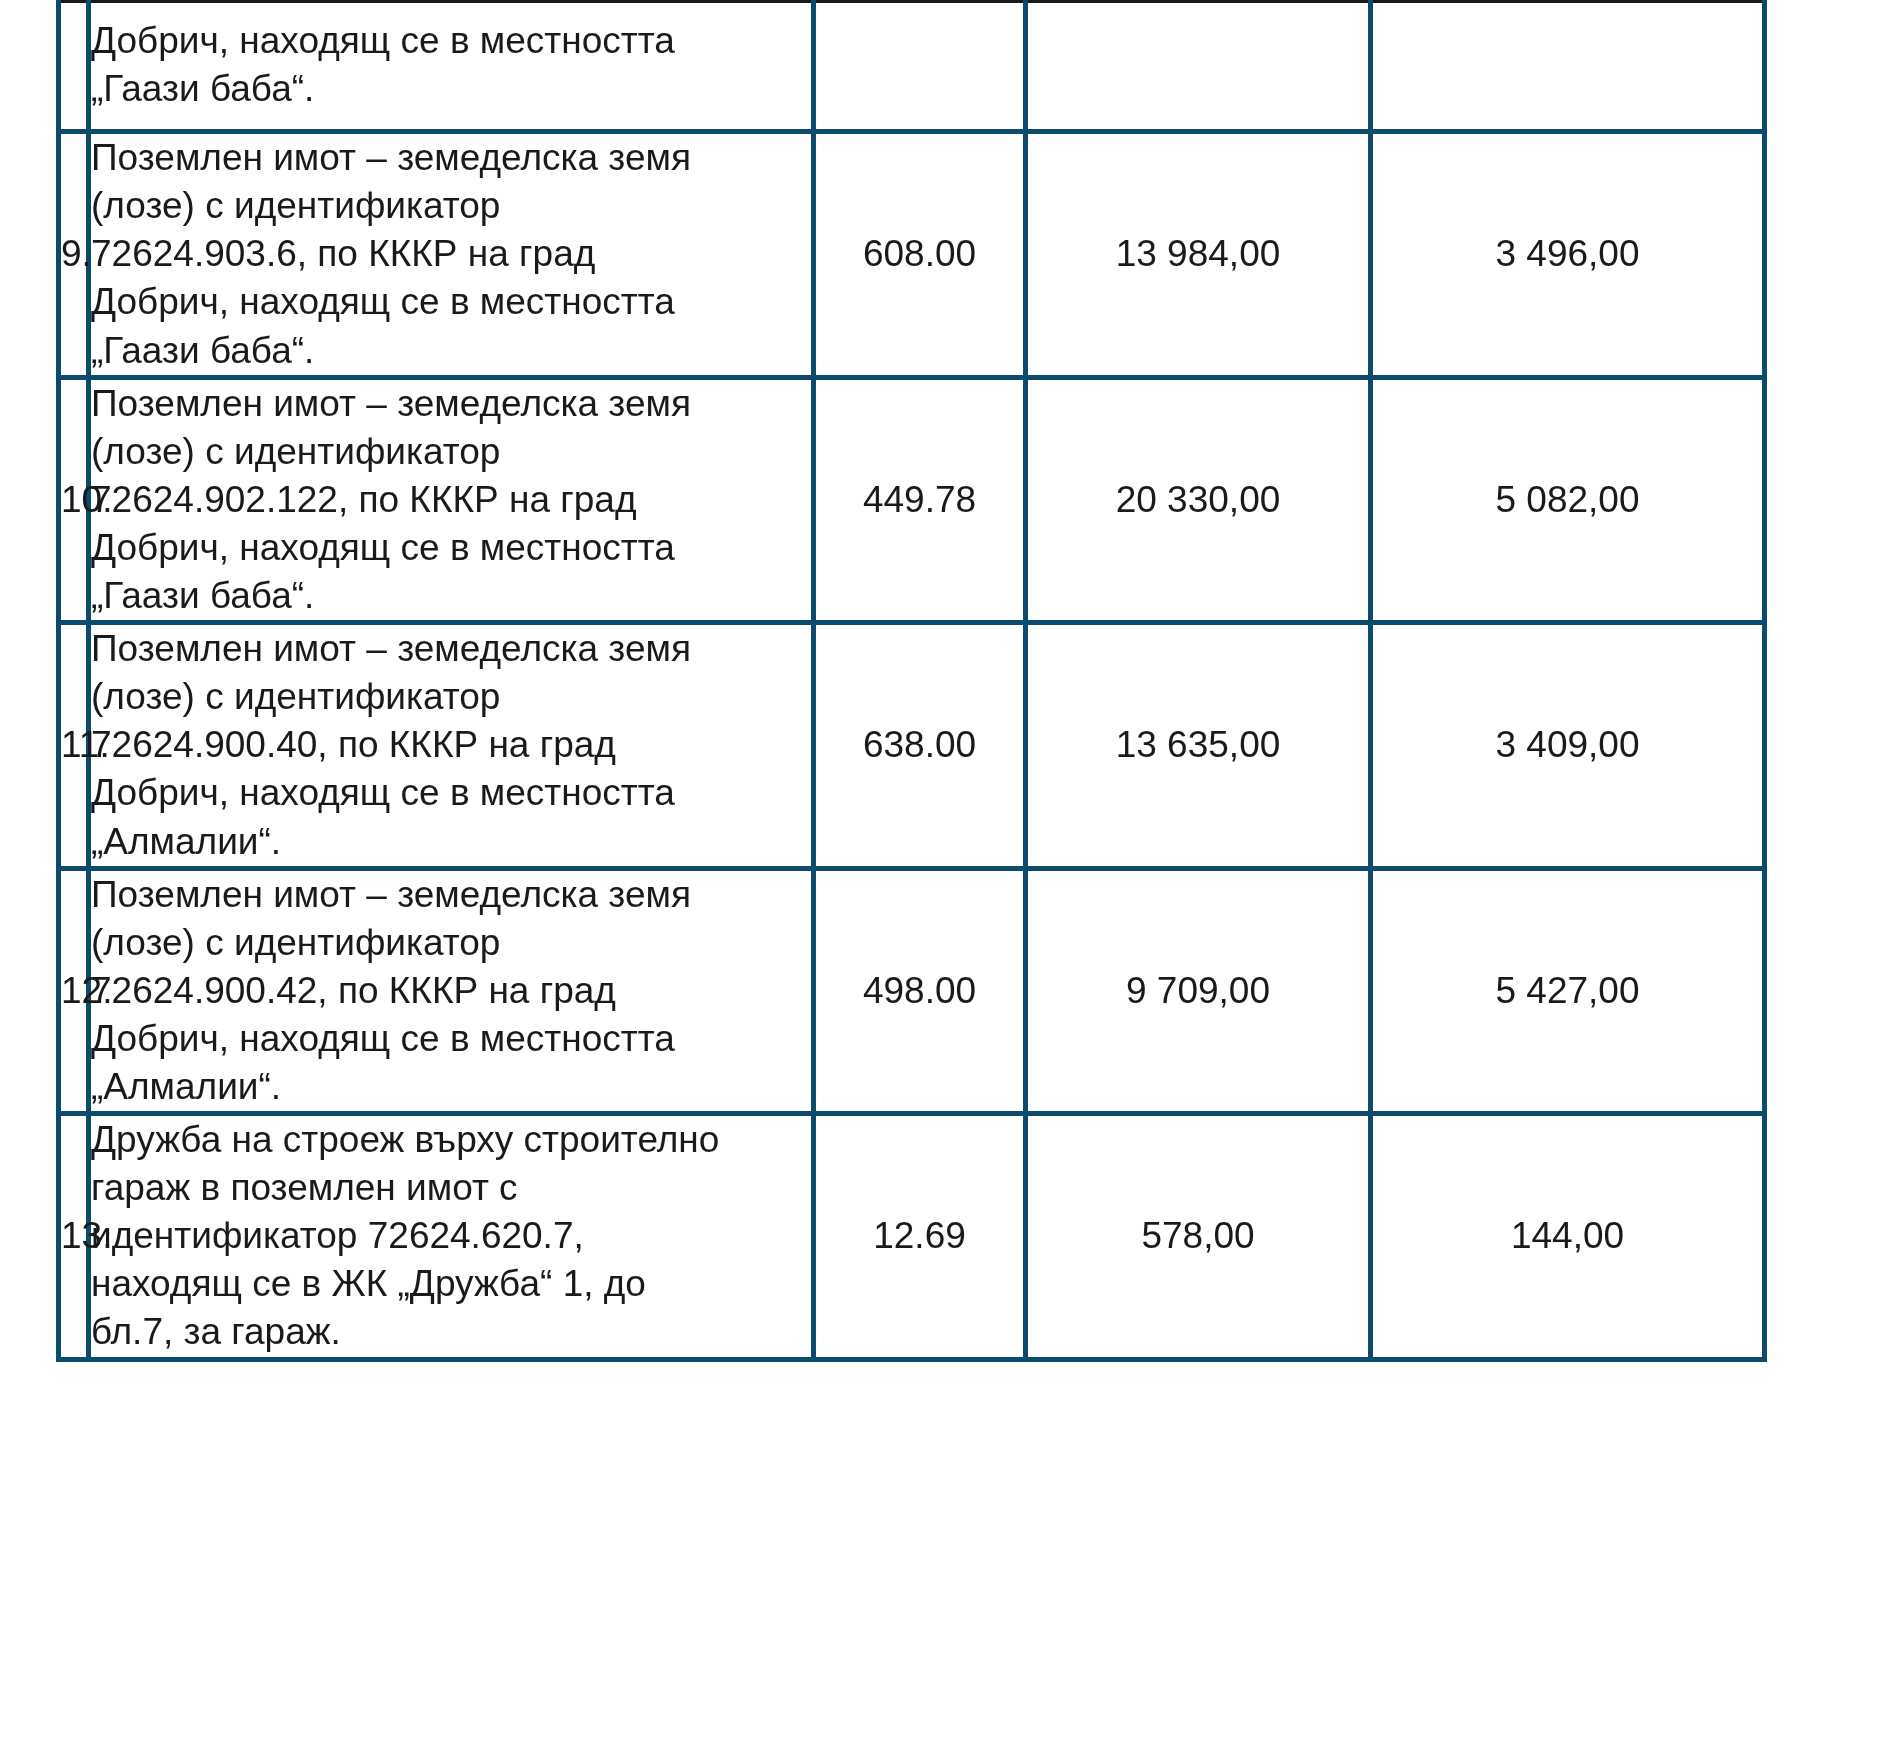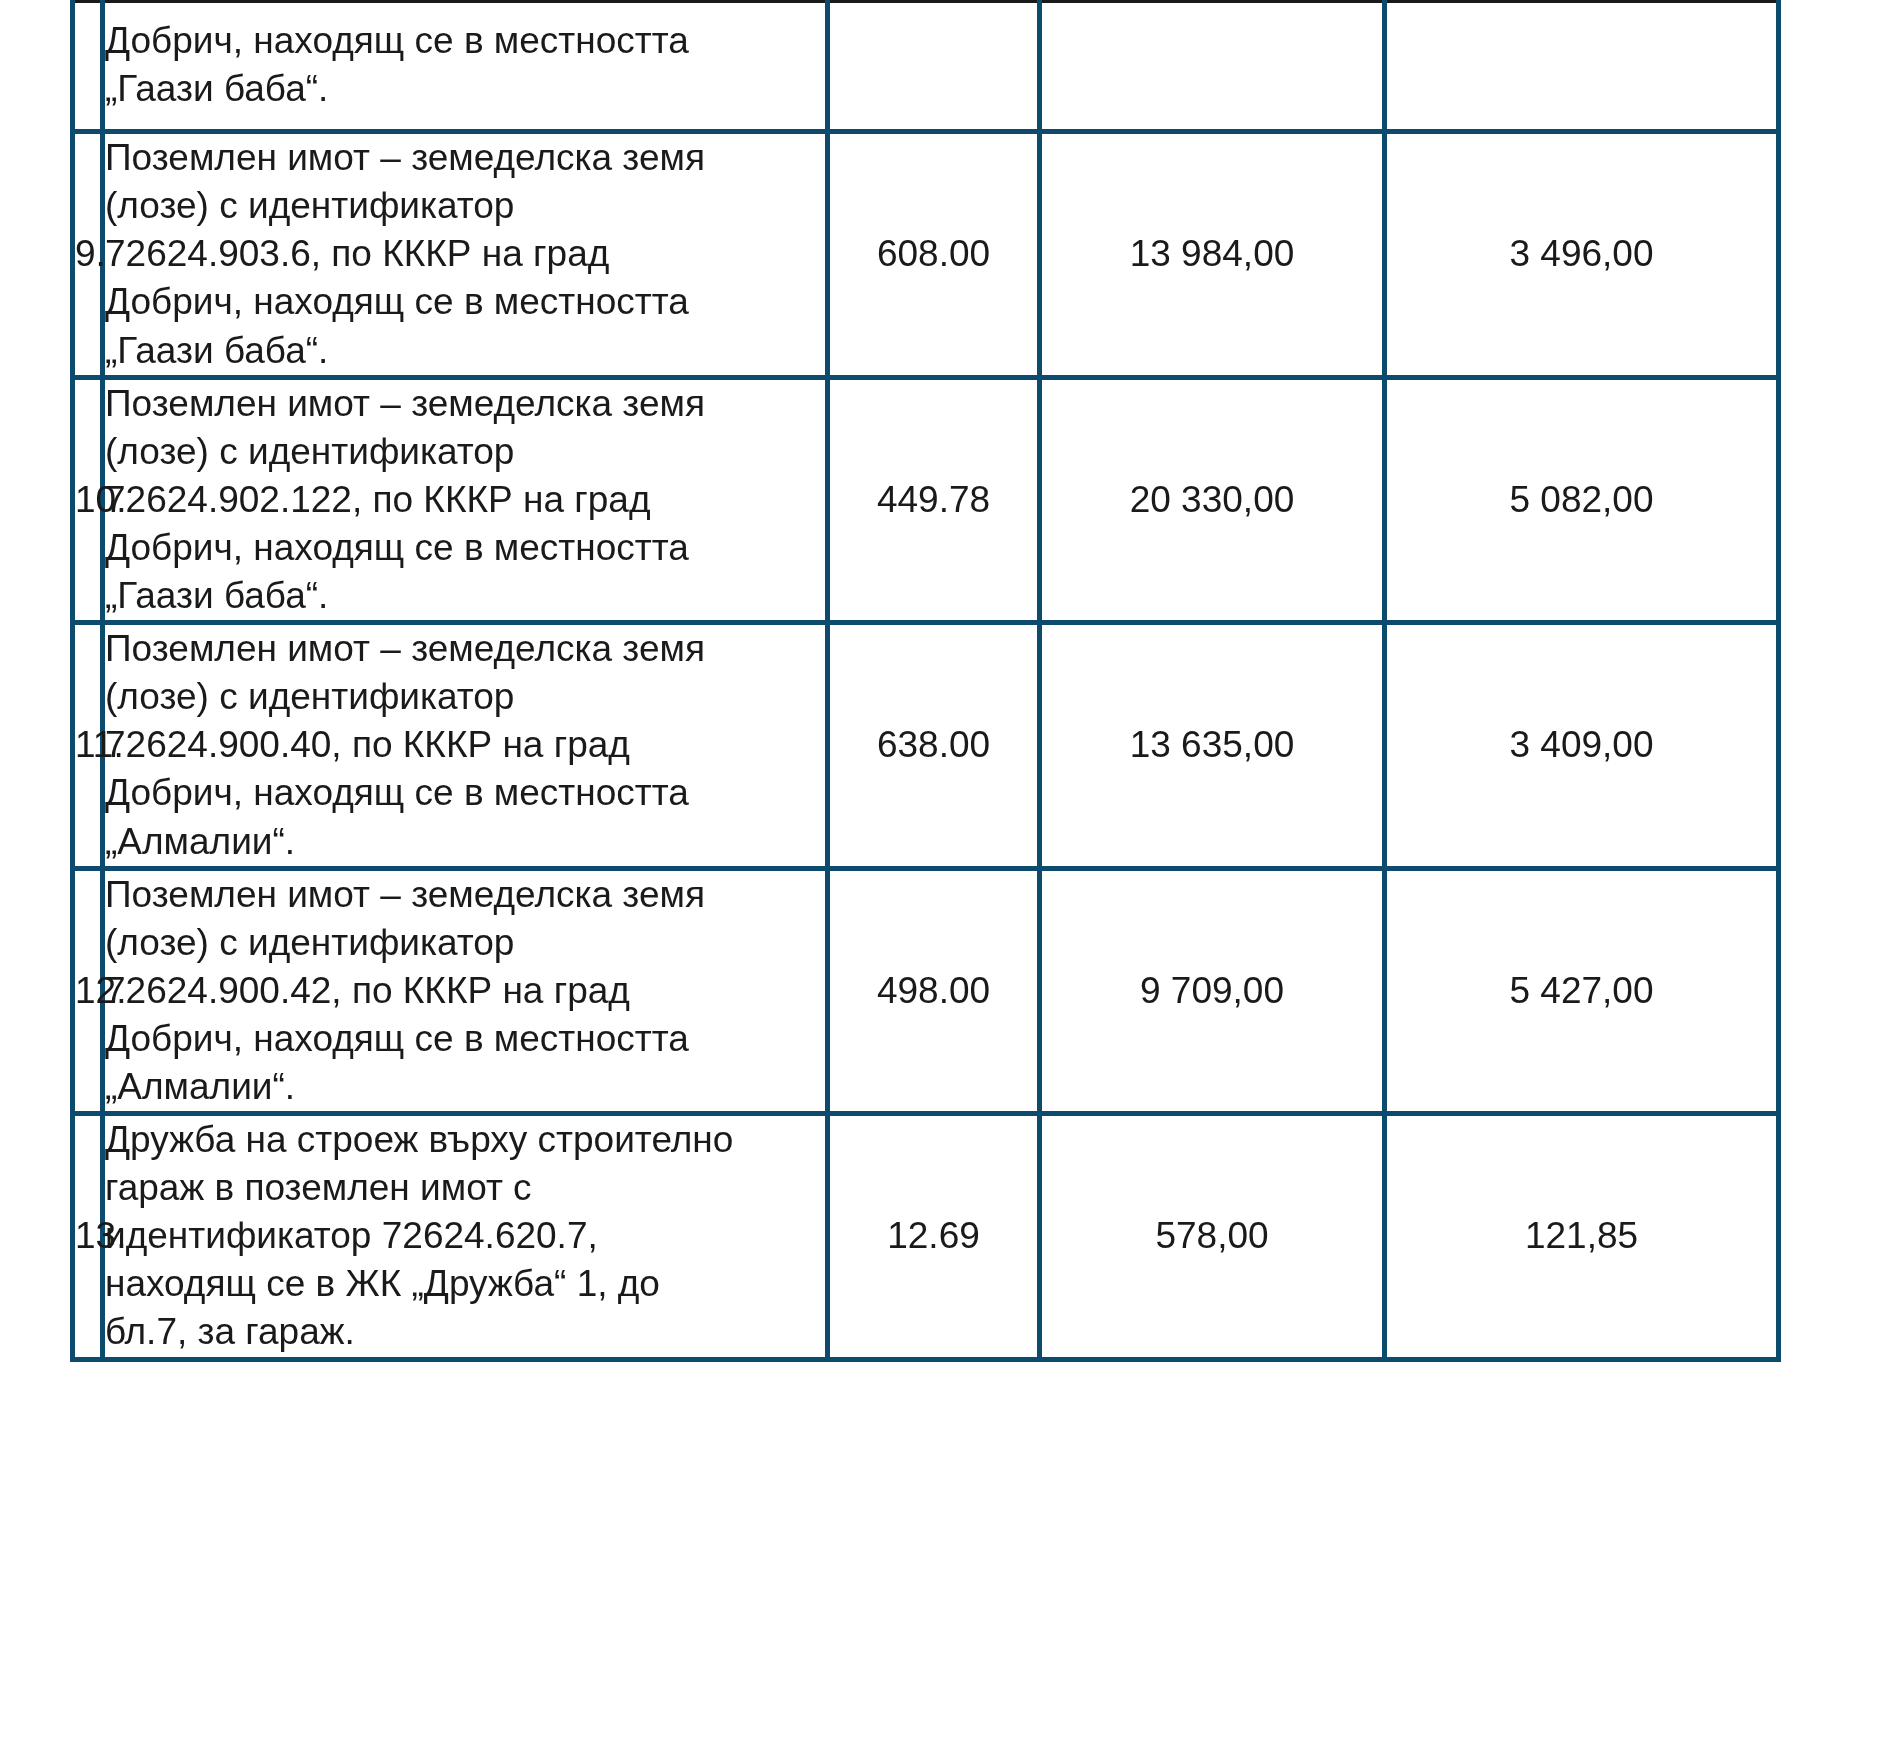--- a/index.html
+++ b/index.html
@@ -16,21 +16,21 @@
     width: 1890px;
     min-height: 1762px;
     box-sizing: border-box;
     padding: 0;
     background: #ffffff;
     position: relative;
   }
   table.property-table {
     border-collapse: collapse;
     table-layout: fixed;
-    margin-left: 70px;
+    margin-left: 56px;
     margin-top: 0;
     width: 1706px;
   }
   table.property-table col.c-num   { width: 30px; }
   table.property-table col.c-desc  { width: 725px; }
   table.property-table col.c-area  { width: 212px; }
   table.property-table col.c-val1  { width: 345px; }
   table.property-table col.c-val2  { width: 394px; }
 
   table.property-table td {
@@ -146,17 +146,17 @@
           <td class="num">13.</td>
           <td class="desc">
             <span class="line">Дружба на строеж върху строително</span>
             <span class="line">гараж в поземлен имот с</span>
             <span class="line">идентификатор 72624.620.7,</span>
             <span class="line">находящ се в ЖК „Дружба“ 1, до</span>
             <span class="line">бл.7, за гараж.</span>
           </td>
           <td class="area">12.69</td>
           <td class="val">578,00</td>
-          <td class="val">121,85</td>
+          <td class="val">144,00</td>
         </tr>
       </tbody>
   </table>
 </div>
 
 </body></html>

